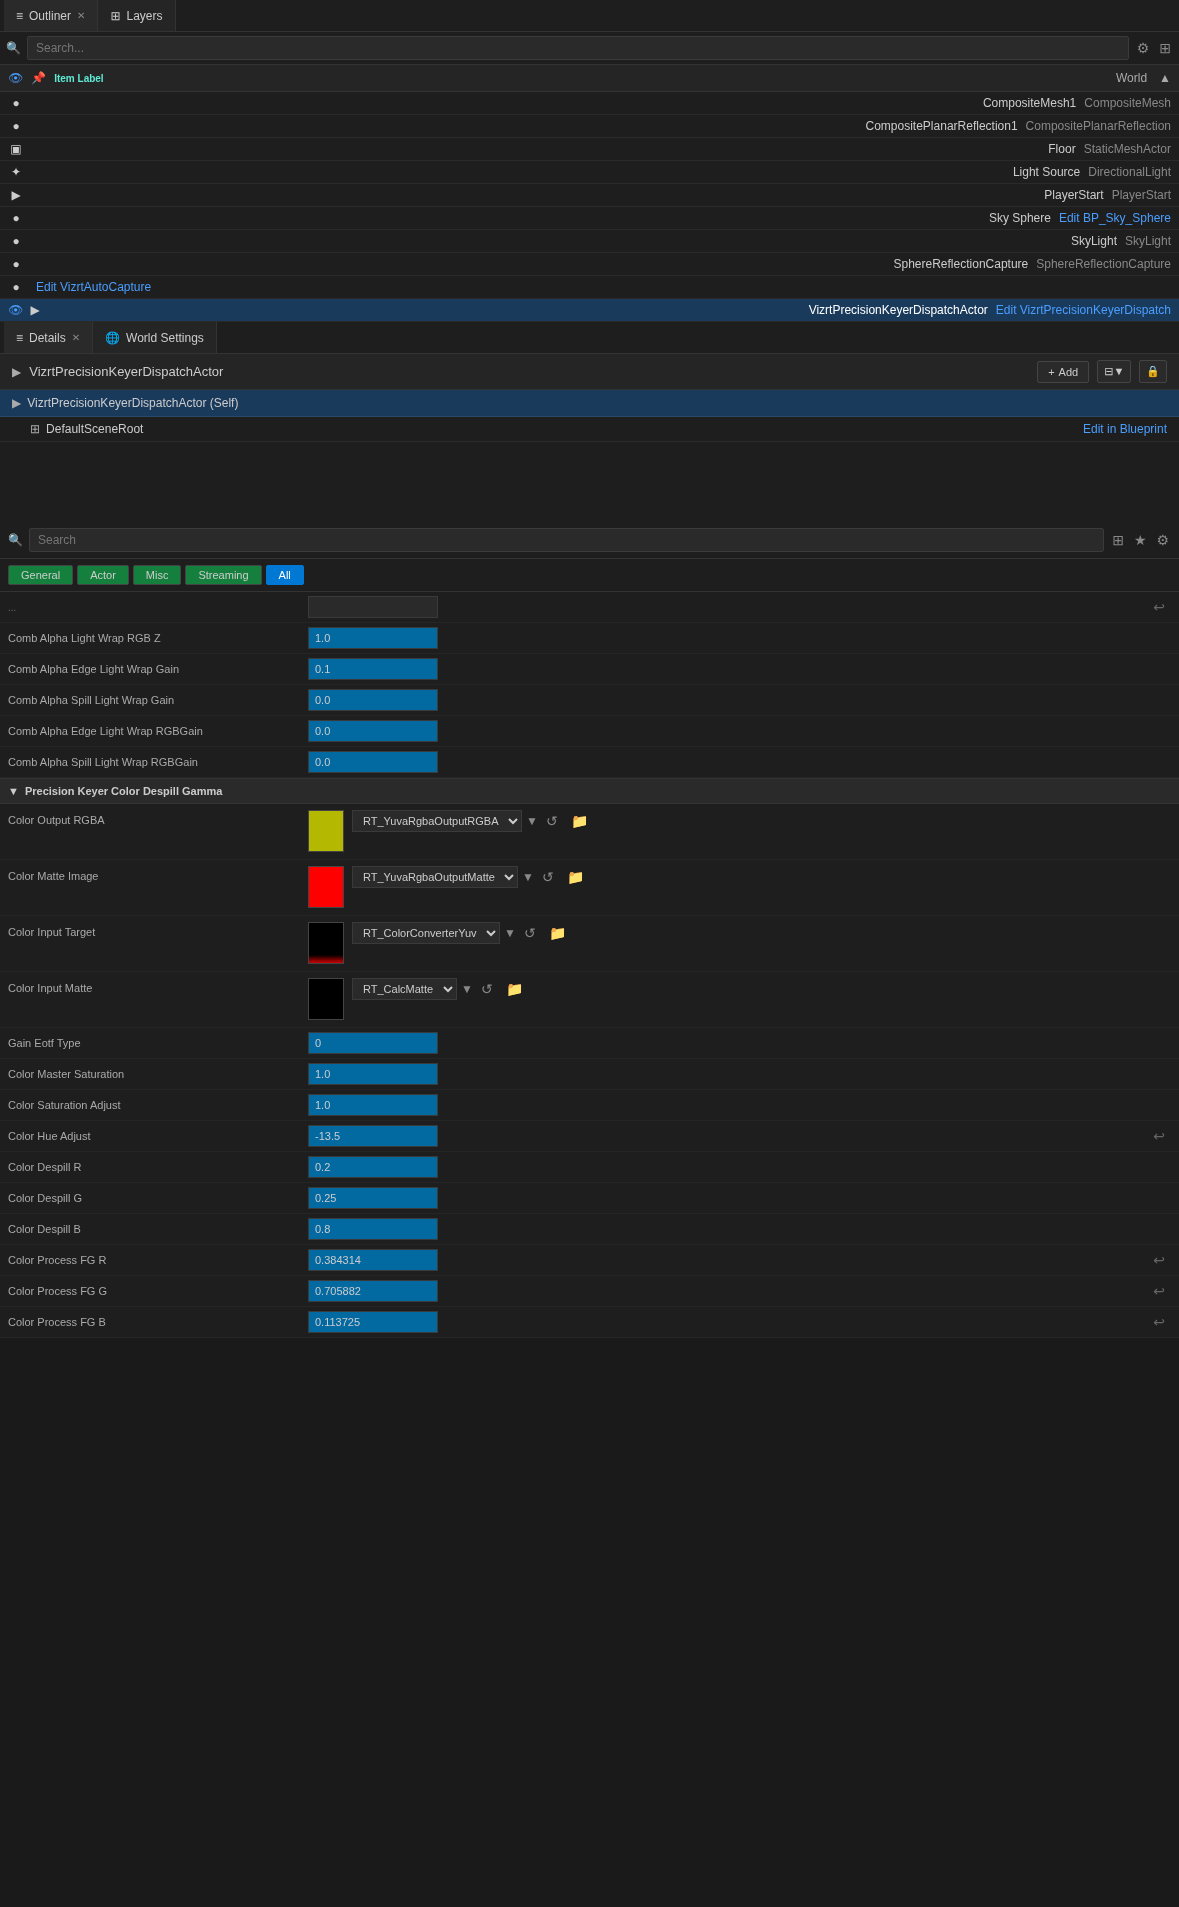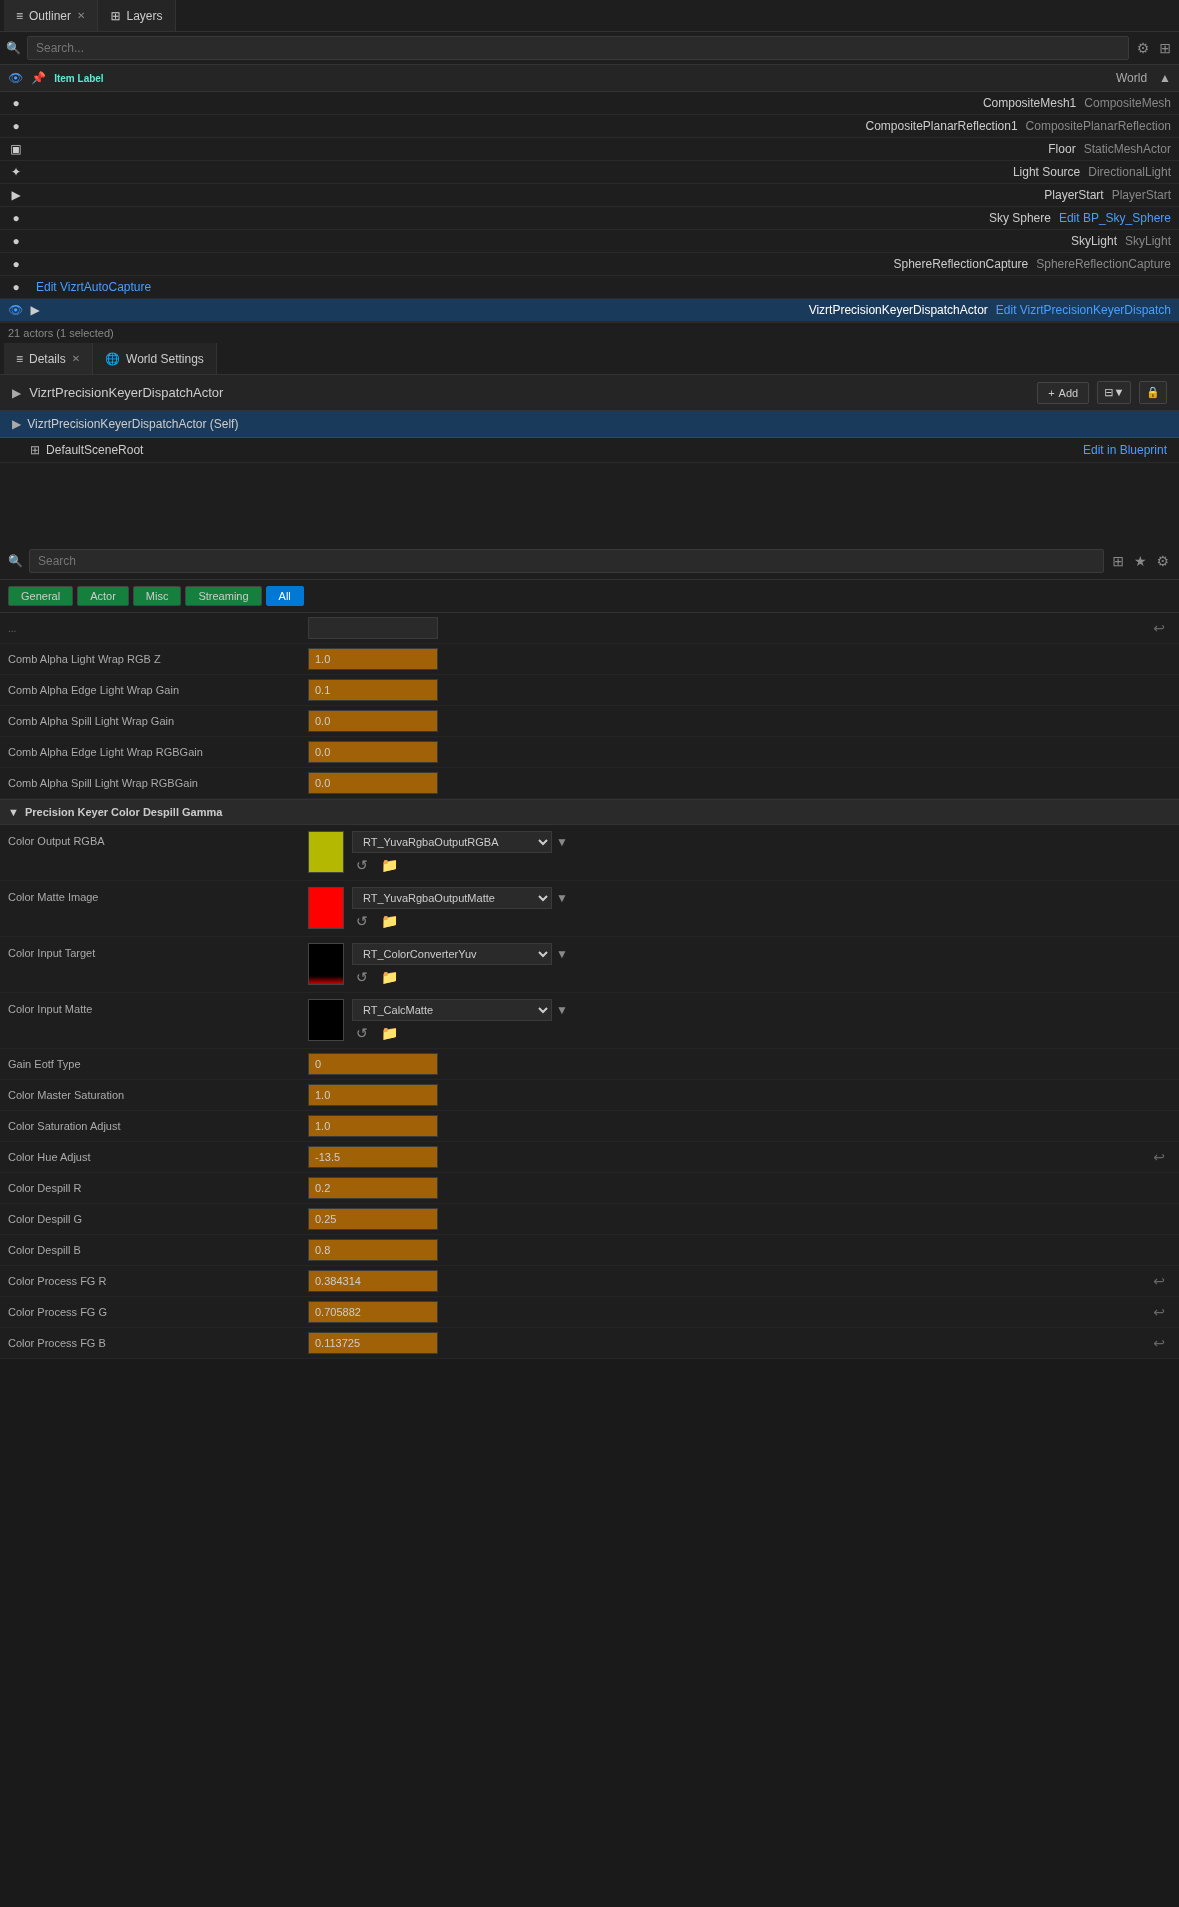--- a/index.html
+++ b/index.html
@@ -157,21 +157,21 @@
       display: flex;
       align-items: center;
       padding: 4px 8px;
       border-bottom: 1px solid #252525;
       background: #1e1e1e;
       min-height: 28px;
     }
     .prop-label { flex: 0 0 300px; color: #aaa; font-size: 11px; padding-right: 8px; }
     .prop-value {
       flex: 1;
-      background: #a16207;
+      background: #0369a1;
       border: 1px solid #3a3a3a;
       color: #ccc;
       padding: 2px 6px;
       font-size: 11px;
       height: 22px;
       max-width: 130px;
     }
     .prop-reset { color: #666; cursor: pointer; padding: 0 6px; font-size: 14px; margin-left: auto; }
     
     .section-header {
@@ -191,21 +191,21 @@
     .color-prop-row {
       display: flex;
       align-items: flex-start;
       padding: 6px 8px;
       border-bottom: 1px solid #252525;
       background: #1e1e1e;
       min-height: 56px;
     }
     .color-prop-label { flex: 0 0 300px; color: #aaa; font-size: 11px; padding-right: 8px; padding-top: 4px; }
     .color-swatch { width: 36px; height: 42px; flex-shrink: 0; margin-right: 8px; border: 1px solid #444; cursor: pointer; }
-    .color-controls { display: flex; flex-direction: column; gap: 4px; flex: 1; }
+    .color-controls { display: flex; flex-direction: row; gap: 4px; flex: 1; }
     .color-dropdown-row { display: flex; align-items: center; gap: 4px; }
     .color-dropdown {
       background: #2a2a2a;
       border: 1px solid #3a3a3a;
       color: #ccc;
       padding: 2px 6px;
       font-size: 11px;
       height: 22px;
       flex: 1;
       max-width: 200px;
@@ -308,21 +308,20 @@
       <span class="actor-type link">Edit VizrtAutoCapture</span>
     </div>
     <div class="actor-row selected">
       <span class="eye-icon" style="margin-right:4px;">👁</span>
       <span class="actor-icon">▶</span>
       <span class="actor-name" style="color:#fff;">VizrtPrecisionKeyerDispatchActor</span>
       <span class="actor-type link">Edit VizrtPrecisionKeyerDispatch</span>
     </div>
   </div>
 
-  <div class="actor-count">21 actors (1 selected)</div>
 </div>
 
 <div>
 
   <div class="details-tab-bar">
     <div class="tab active">
       <span>≡</span>
       <span>Details</span>
       <span class="tab-close">✕</span>
     </div>

